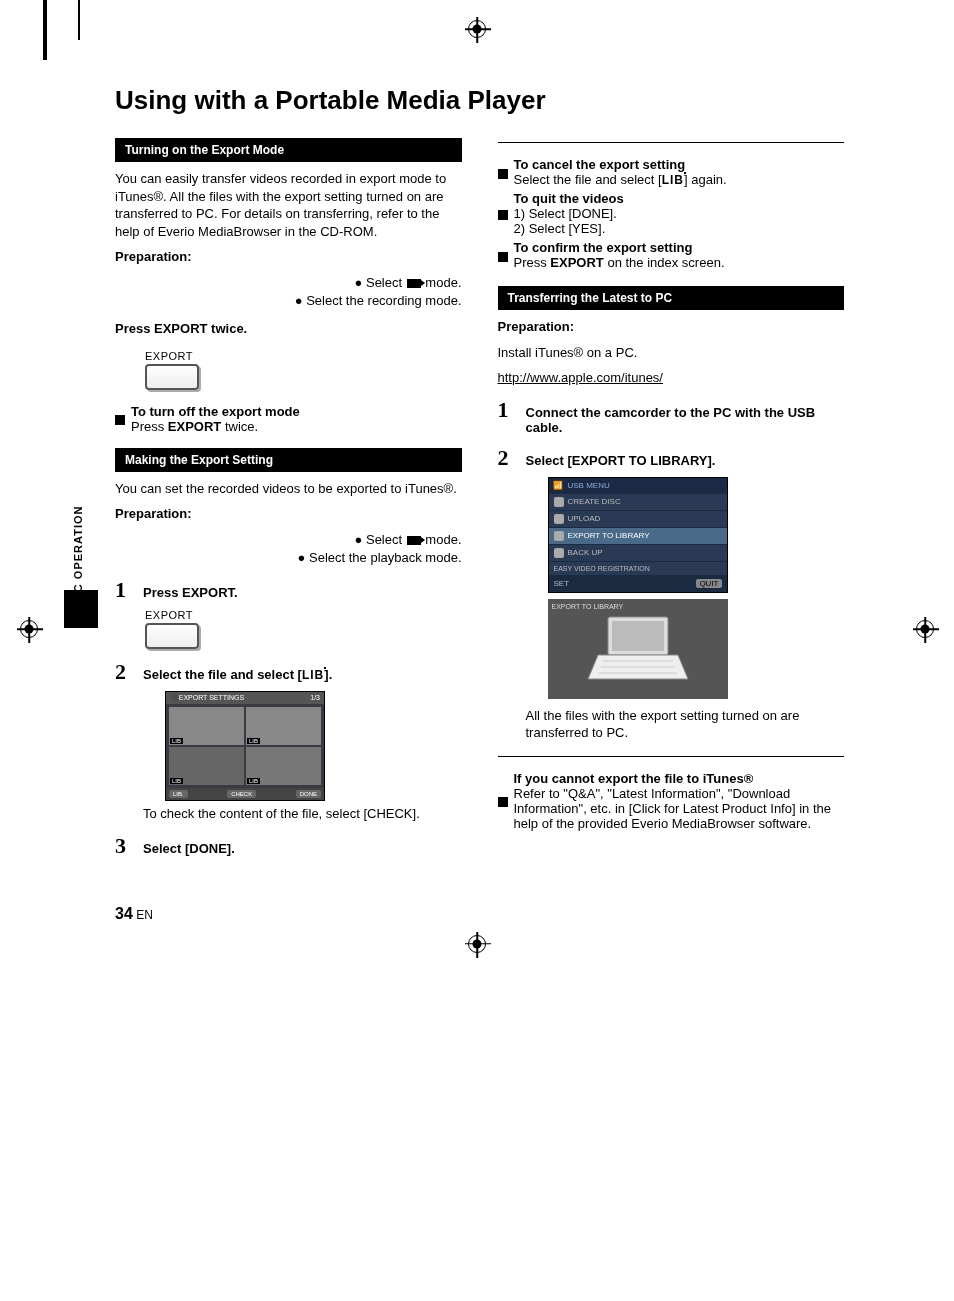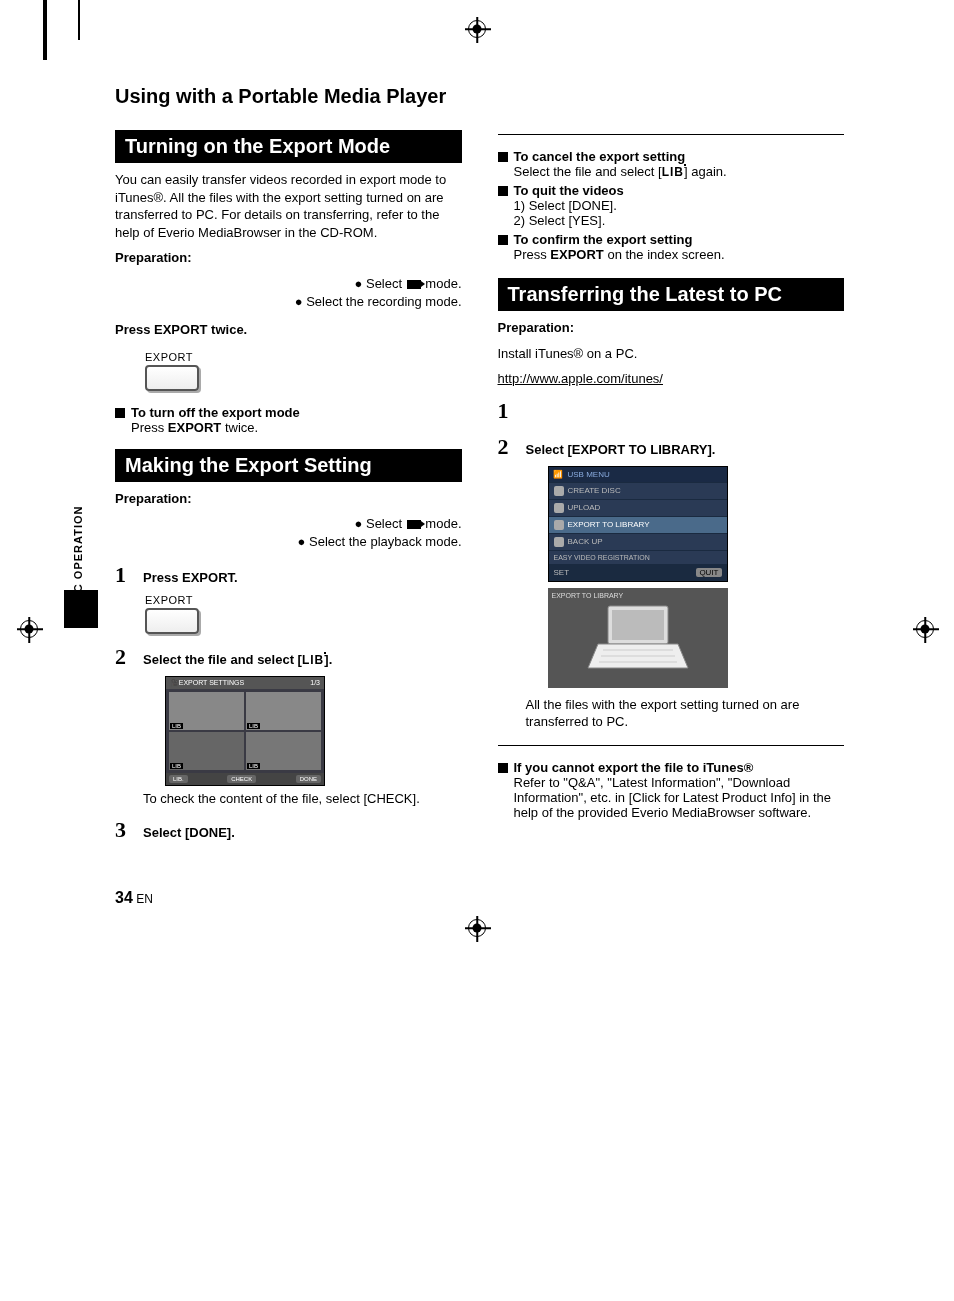--- a/index.html
+++ b/index.html
@@ -43,44 +43,44 @@
   .reg-top   { top: 20px; left: 50%; transform: translateX(-50%);}
   .reg-left  { top: 620px; left: 20px; }
   .reg-right { top: 620px; right: 20px; }
   .reg-bot   { bottom: 30px; left: 50%; transform: translateX(-50%);}
 
   .page {
     padding: 85px 110px 60px 115px;
     position: relative;
   }
   h1 {
-    font-size: 20px;
+    font-size: 26px;
     font-weight: bold;
     margin-bottom: 22px;
   }
   .columns {
     display: flex;
     gap: 36px;
   }
   .col { flex: 1 1 0; }
   .section-bar {
     background: #000;
     color: #fff;
     font-weight: bold;
-    font-size: 20px;
+    font-size: 12px;
     padding: 5px 10px;
     margin-bottom: 8px;
   }
   p { margin-bottom: 8px; line-height: 1.35; }
   .prep { font-weight: bold; margin-top: 4px; }
   ul.bullets { list-style: none; margin-bottom: 10px; }
   ul.bullets li::before { content: "● "; }
   ul.bullets li { line-height: 1.4; text-align: right; }
   .instr { font-weight: bold; margin: 6px 0; }
-  .sq-item { display: flex; align-items:flex-start; gap:6px; margin: 4px 0 4px 0; }
+  .sq-item { display: flex; align-items:center; gap:6px; margin: 4px 0 4px 0; }
   .sq { width:10px; height:10px; background:#000; flex:0 0 auto; margin-top:3px;}
   .sq-body { flex:1; }
   .sq-title { font-weight:bold; }
   .step { display:flex; align-items:baseline; gap:10px; margin: 10px 0 6px; }
   .step-num { font-size:22px; font-weight:bold; font-family: "Times New Roman", serif; width:18px; }
   .step-text { font-weight:bold; flex:1; }
   .step-sub { margin-left:28px; line-height:1.35; margin-bottom:6px;}
   .export-btn-block { margin: 6px 0 10px 30px; }
   .export-label { font-size:11px; margin-bottom:2px; letter-spacing:0.5px;}
   .export-btn {
@@ -198,20 +198,21 @@
 
       <div class="sq-item">
         <div class="sq"></div>
         <div class="sq-body">
           <div class="sq-title">To turn off the export mode</div>
           <div><span>Press </span><b>EXPORT</b><span> twice.</span></div>
         </div>
       </div>
 
       <div class="section-bar" style="margin-top:14px">Making the Export Setting</div>
+      <p>You can set the recorded videos to be exported to iTunes®.</p>
       <p class="prep">Preparation:</p>
       <ul class="bullets">
         <li><span>Select</span> <span class="camicon"></span> <span>mode.</span></li>
         <li>Select the playback mode.</li>
       </ul>
 
       <div class="step">
         <div class="step-num">1</div>
         <div class="step-text">Press EXPORT.</div>
       </div>
@@ -271,20 +272,21 @@
         </div>
       </div>
 
       <div class="section-bar" style="margin-top:16px">Transferring the Latest to PC</div>
       <p class="prep">Preparation:</p>
       <p>Install iTunes® on a PC.</p>
       <p><a class="url">http://www.apple.com/itunes/</a></p>
 
       <div class="step">
         <div class="step-num">1</div>
+        <div class="step-text">Connect the camcorder to the PC with the USB cable.</div>
       </div>
       <div class="step">
         <div class="step-num">2</div>
         <div class="step-text">Select [EXPORT TO LIBRARY].</div>
       </div>
 
       <div class="usbmenu">
         <div class="row hdr2">
             <span>📶</span>
             <span>USB MENU</span>

